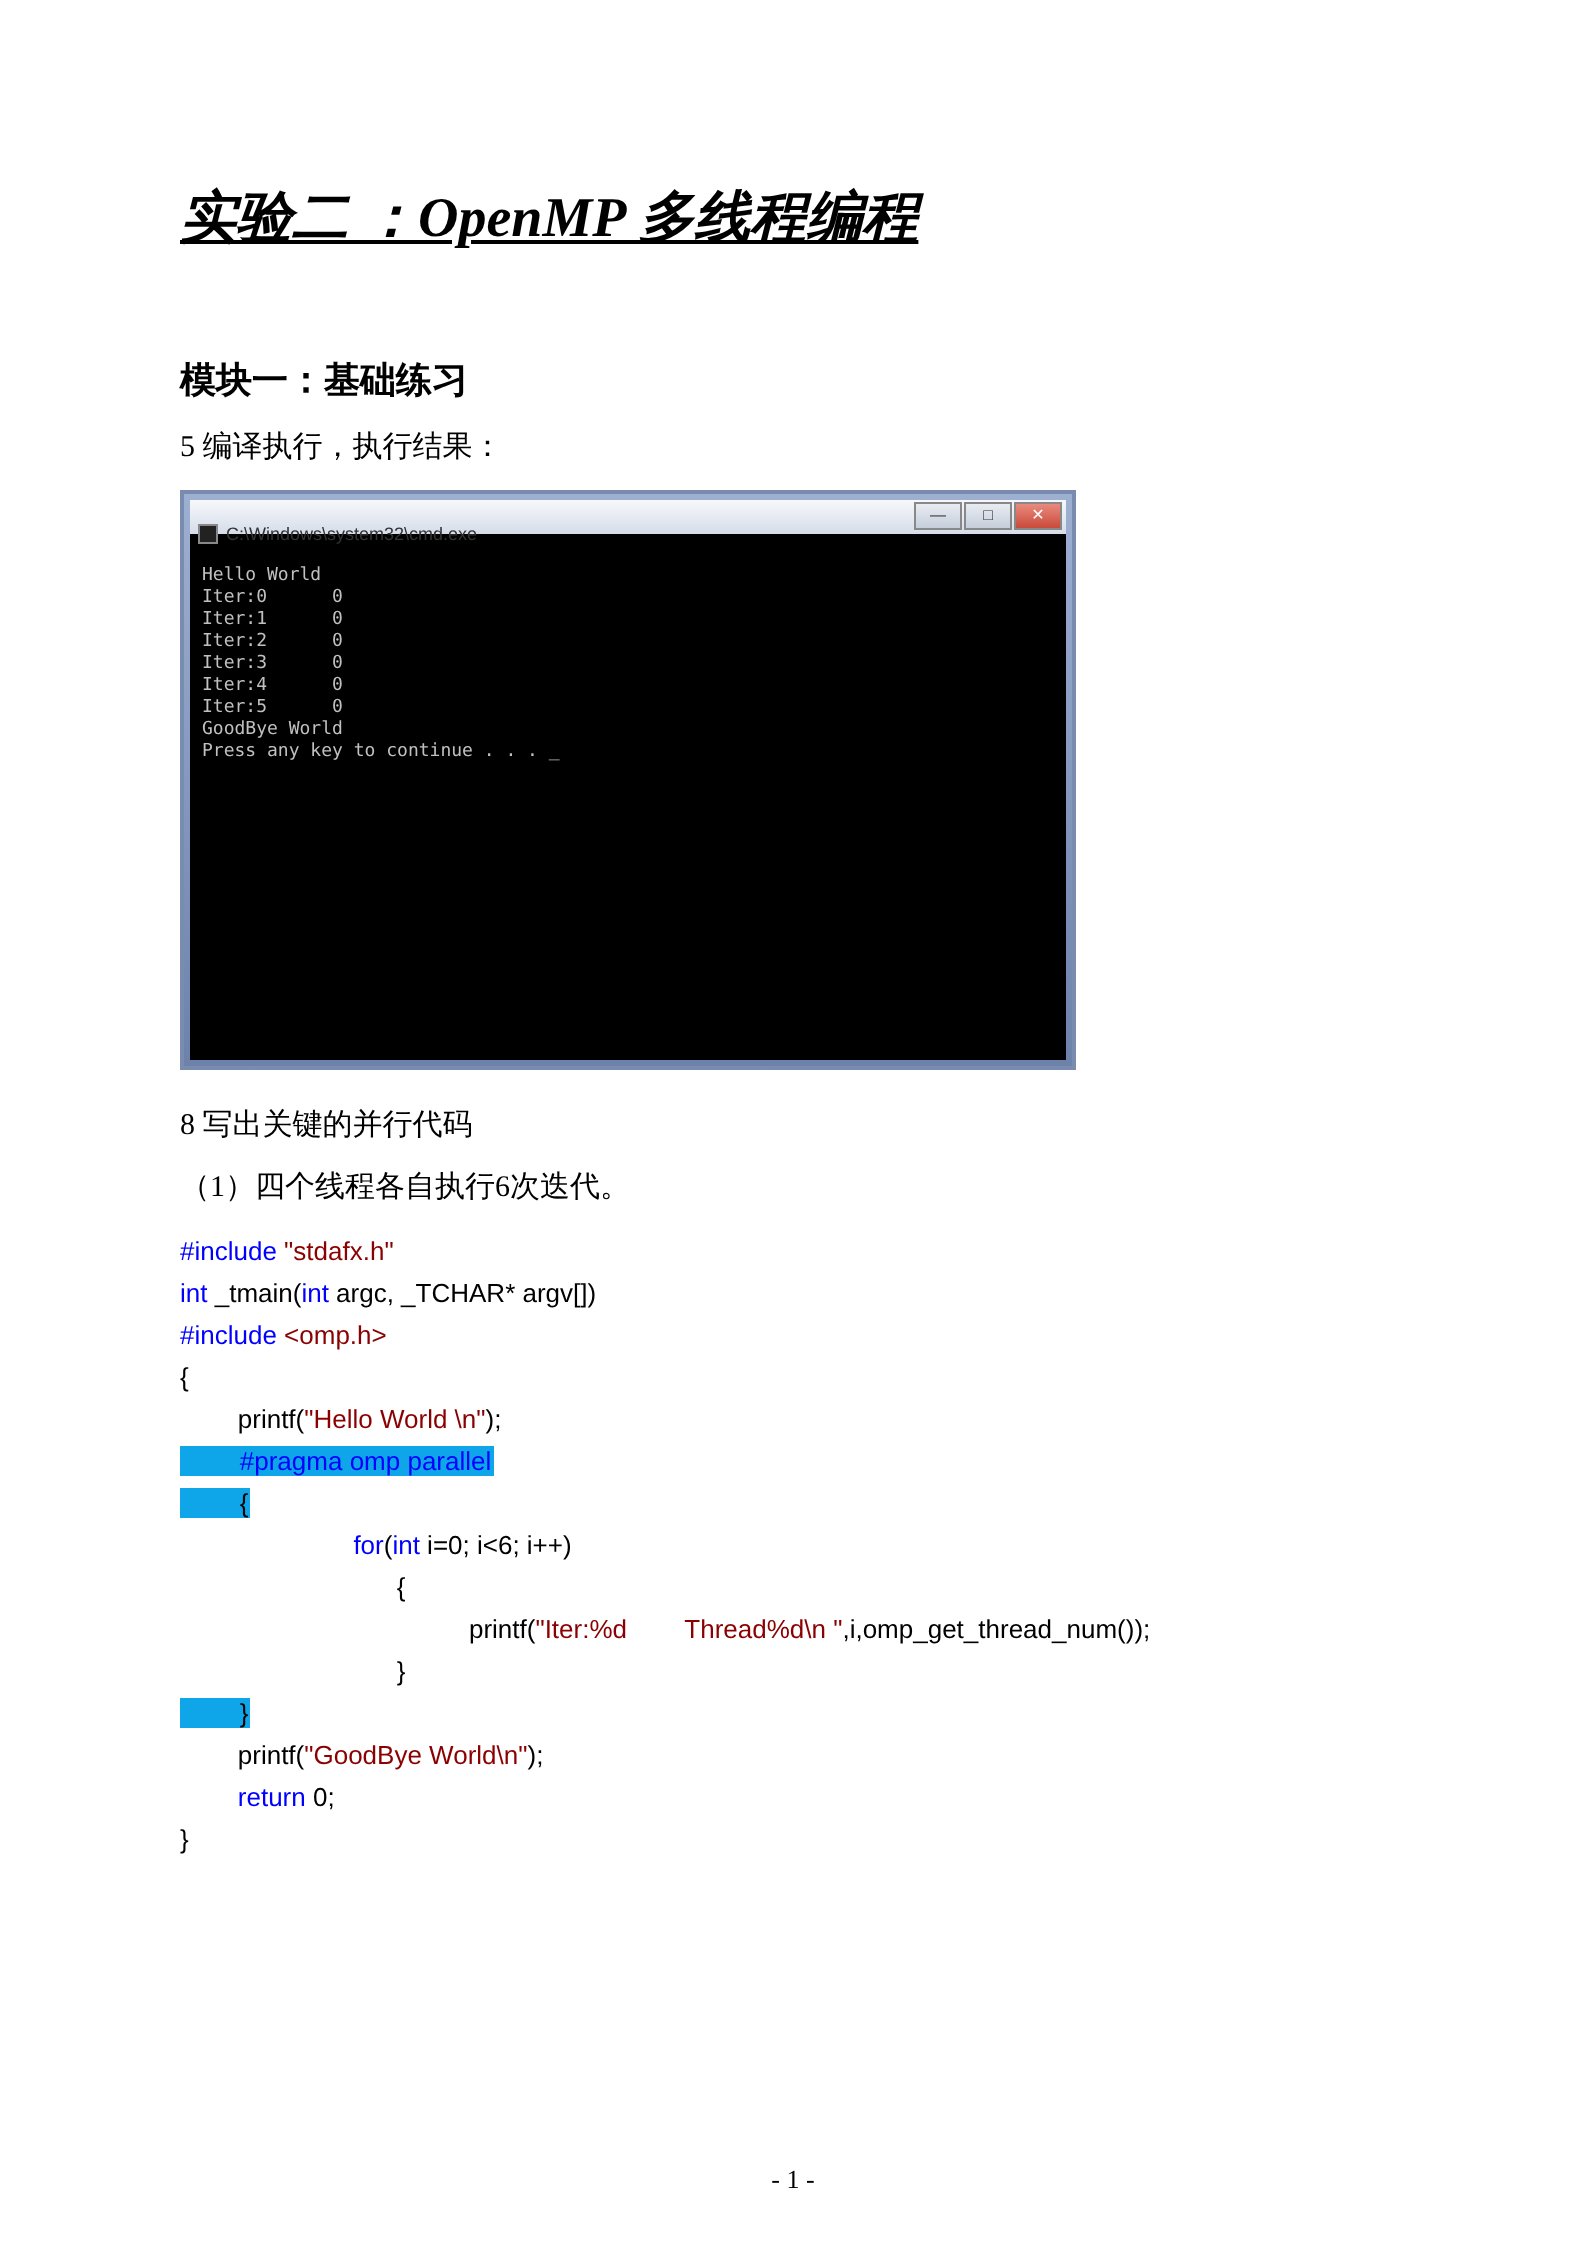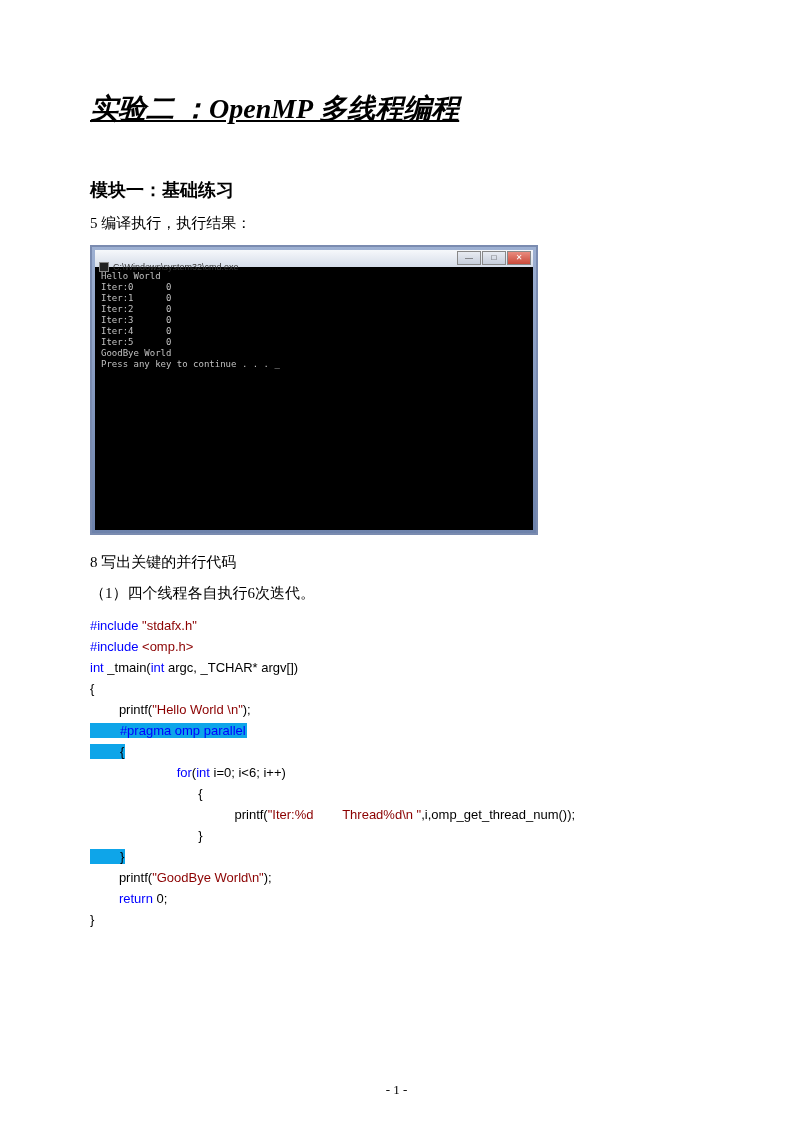--- a/index.html
+++ b/index.html
@@ -79,21 +79,21 @@
   .console-btn.close {
     background: linear-gradient(#e98b7e,#c94a3a);
     color: #fff;
   }
   .console-body {
     background: #000;
     color: #c0c0c0;
     font-family: "Lucida Console", Consolas, monospace;
     font-size: 9px;
     line-height: 11px;
-    padding: 4px 6px;
+    padding: 16px 6px;
     height: calc(100% - 17px);
     white-space: pre;
   }
   .section-sub {
     font-family: "SimSun", serif;
     font-weight: bold;
     font-size: 15px;
     margin: 6px 0 10px 0;
   }
   .code {
@@ -147,22 +147,22 @@
 Iter:5      0
 GoodBye World
 Press any key to continue . . . _</div>
   </div>
 
   <div class="body-line">8    写出关键的并行代码</div>
   <div class="body-line">（1）四个线程各自执行6次迭代。</div>
 
   <div class="code">
     <div class="cline"><span class="blue">#include</span><span class="darkred"> "stdafx.h"</span></div>
+    <div class="cline"><span class="blue">int</span><span class="black"> _tmain(</span><span class="blue">int</span><span class="black"> argc, _TCHAR* argv[])</span></div>
     <div class="cline"><span class="blue">#include</span><span class="darkred"> &lt;omp.h&gt;</span></div>
-    <div class="cline"><span class="blue">int</span><span class="black"> _tmain(</span><span class="blue">int</span><span class="black"> argc, _TCHAR* argv[])</span></div>
     <div class="cline black">{</div>
     <div class="cline"><span class="black">        printf(</span><span class="darkred">"Hello World \n"</span><span class="black">);</span></div>
     <div class="cline"><span class="hl"><span class="blue">        #pragma</span><span class="blue"> omp</span><span class="blue"> parallel</span></span></div>
     <div class="cline"><span class="hl black">        {</span></div>
     <div class="cline"><span class="black">                        </span><span class="blue">for</span><span class="black">(</span><span class="blue">int</span><span class="black"> i=0; i&lt;6; i++)</span></div>
     <div class="cline black">                              {</div>
     <div class="cline"><span class="black">                                        printf(</span><span class="darkred">"Iter:%d        Thread%d\n "</span><span class="black">,i,omp_get_thread_num());</span></div>
     <div class="cline black">                              }</div>
     <div class="cline"><span class="hl black">        }</span></div>
     <div class="cline"><span class="black">        printf(</span><span class="darkred">"GoodBye World\n"</span><span class="black">);</span></div>

